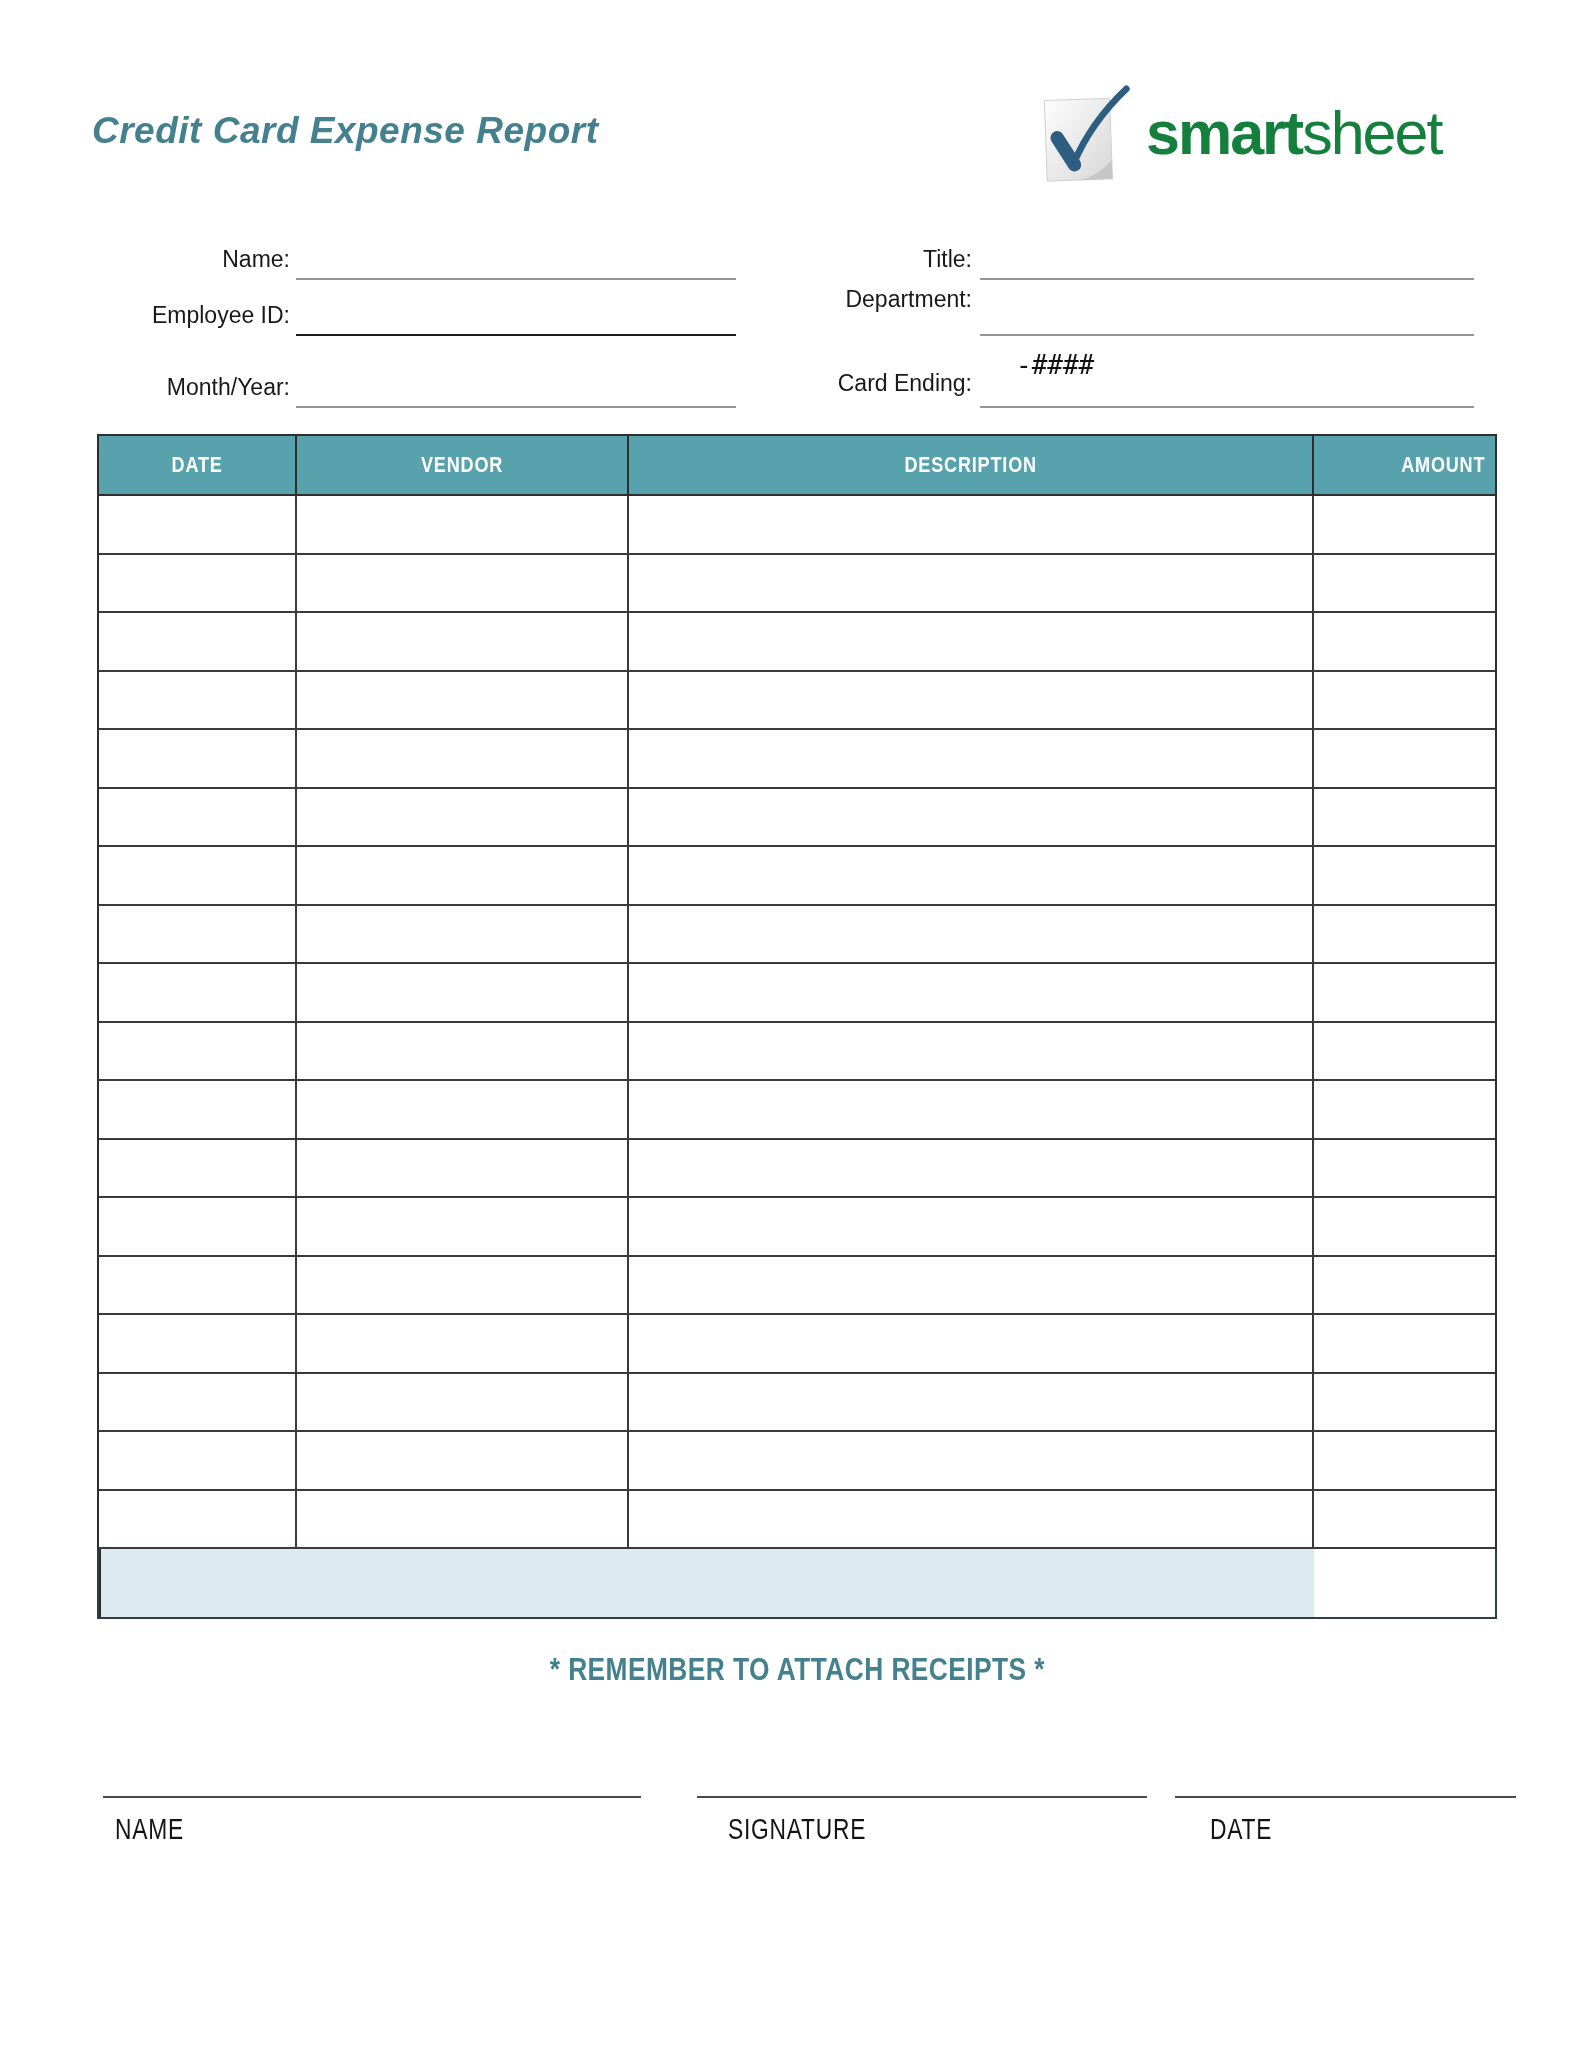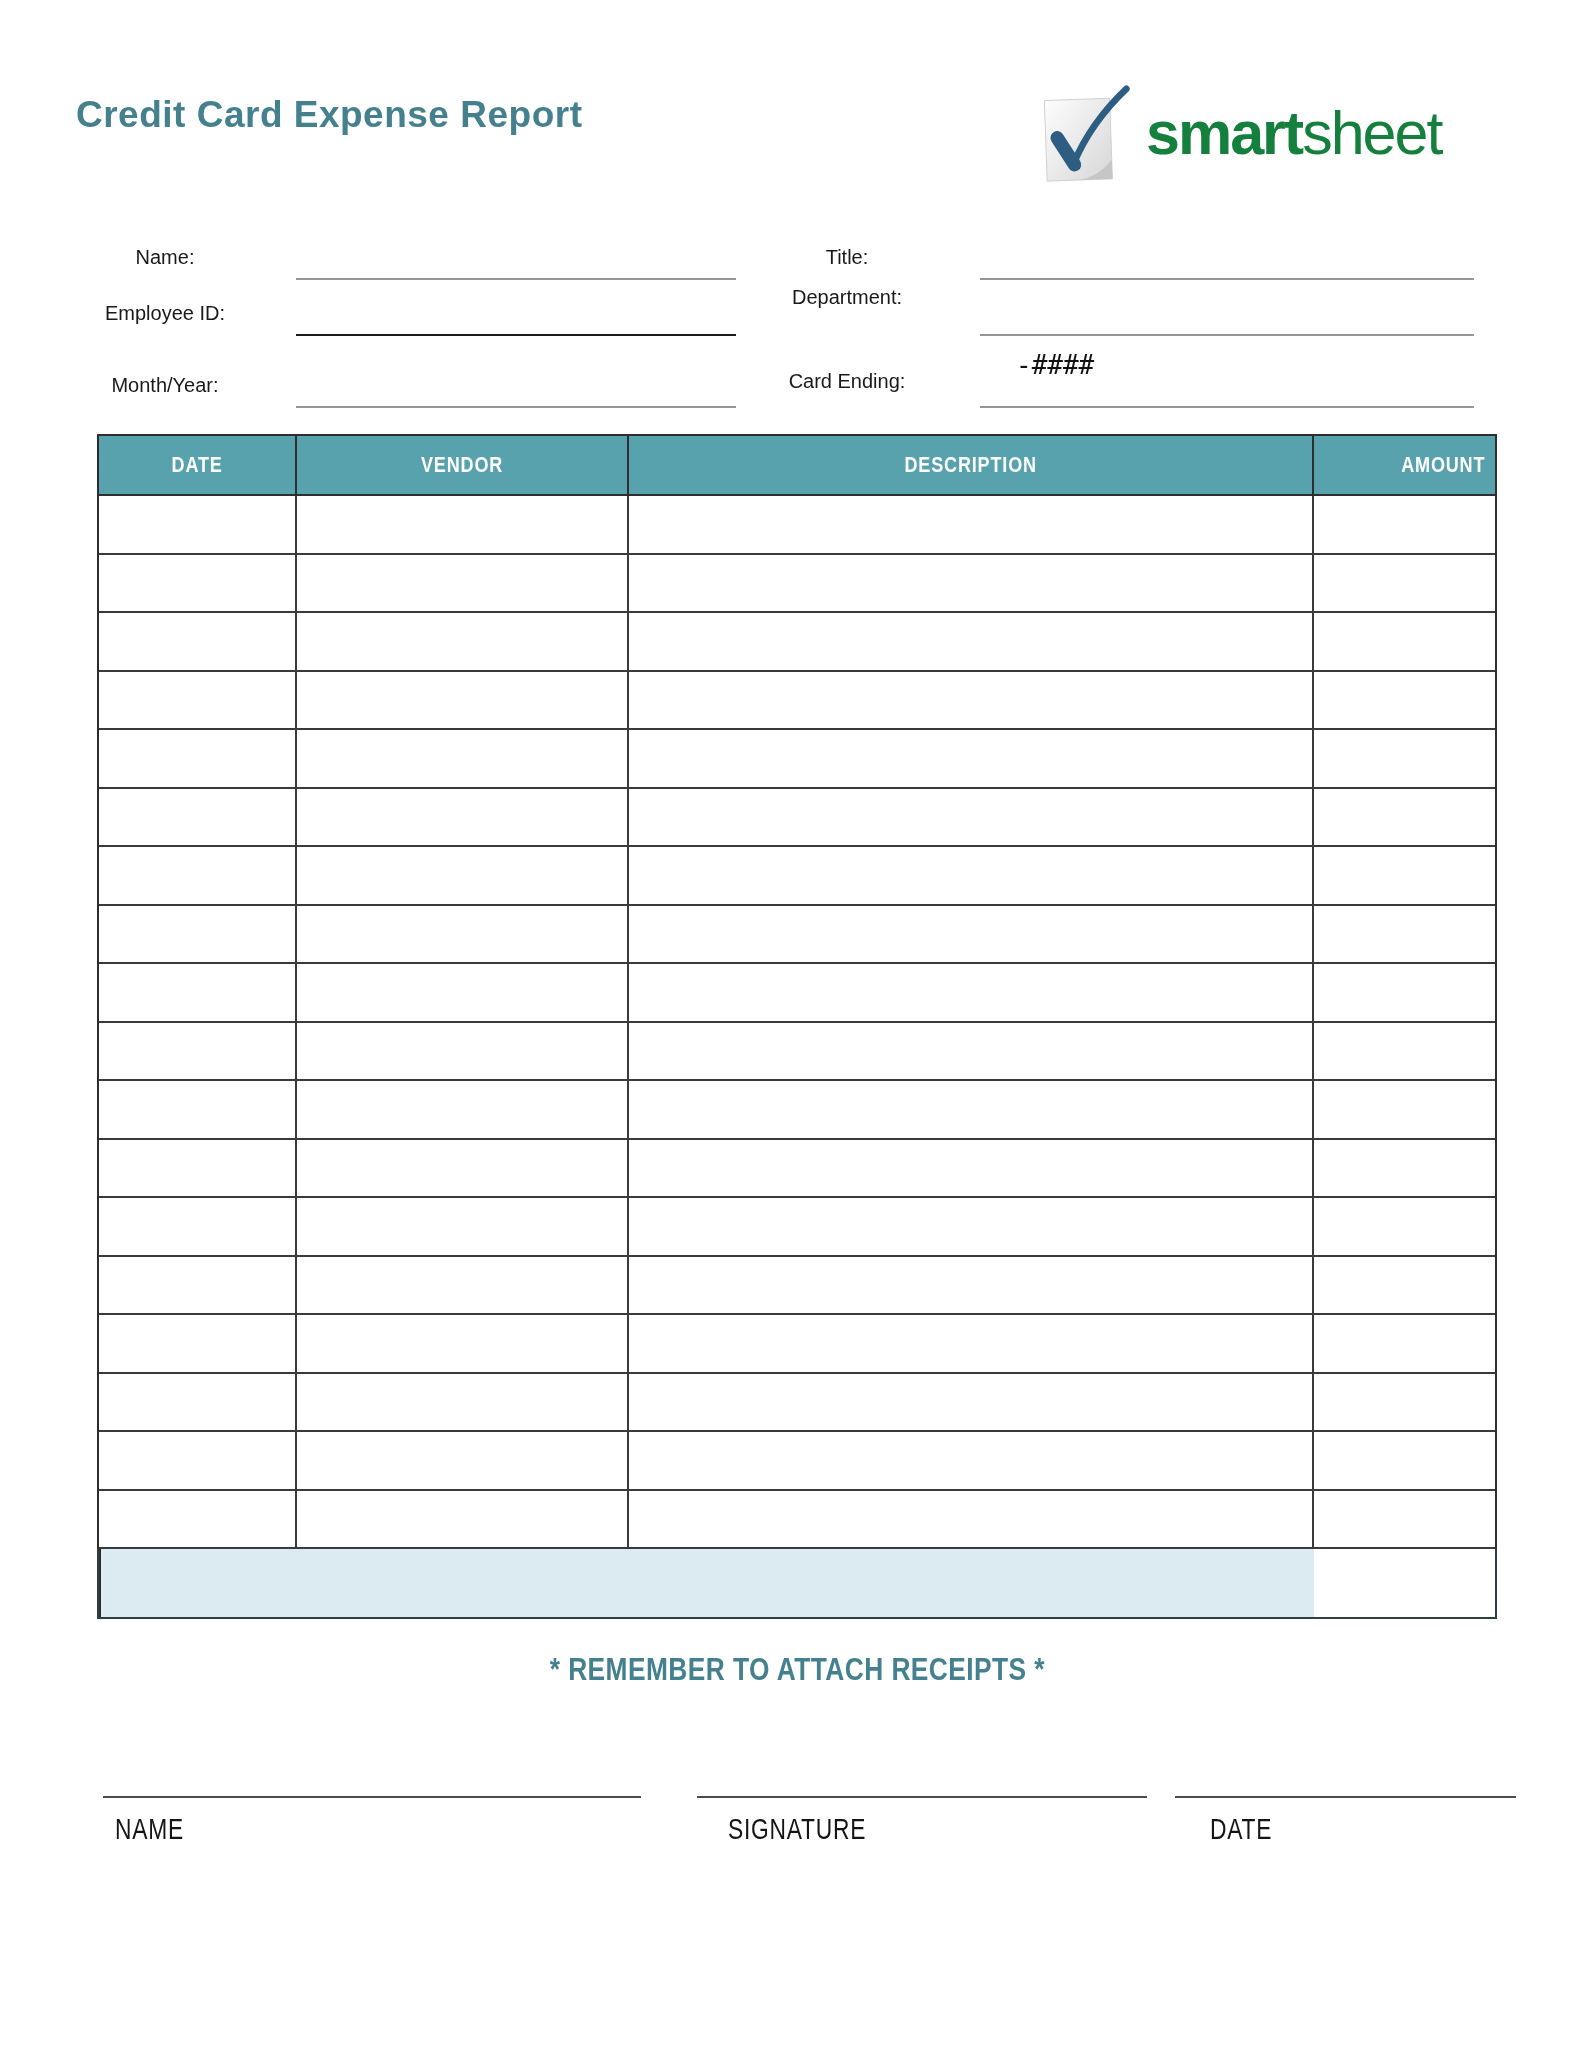--- a/index.html
+++ b/index.html
@@ -2,33 +2,33 @@
 <html><head>
 <meta charset="utf-8">
 <style>
   html,body{margin:0;padding:0;background:#fff;}
   .page{
     position:relative;width:1583px;height:2048px;background:#ffffff;
     font-family:"Liberation Sans", sans-serif;overflow:hidden;
   }
   
   .doc-title{
-    position:absolute;left:76px;top:94px;margin:0;
-    font-size:37px;font-weight:bold;color:#45808e;letter-spacing:.5px;
+    position:absolute;left:76px;top:94px;margin:16px;
+    font-size:37px;font-weight:bold;color:#45808e;letter-spacing:.5px;font-style:italic;
   }
   .logo{position:absolute;left:1038px;top:82px;width:480px;height:100px;}
   .logo svg{position:absolute;left:0;top:2px;}
   .logo-text{
     position:absolute;left:108px;top:16px;font-size:61px;color:#15803d;
     letter-spacing:-2px;white-space:nowrap;
   }
   .logo-text .b{font-weight:bold;}
   
   .flabel{
-    position:absolute;width:250px;text-align:center;font-size:20px;color:#191919;
+    position:absolute;width:250px;text-align:right;font-size:23px;color:#191919;
     white-space:nowrap;
   }
   .flabel.l{left:40px;} .flabel.r{left:722px;}
   .fline{position:absolute;height:0;border-bottom:2px solid #969696;}
   .fline.l{left:296px;width:440px;} .fline.r{left:980px;width:494px;}
   .fline.dark{border-bottom-color:#1c1c1c;}
   .card-hint{
     position:absolute;left:1016px;top:350px;
     font-family:"DejaVu Sans Mono", monospace;font-size:26px;color:#111;
   }

